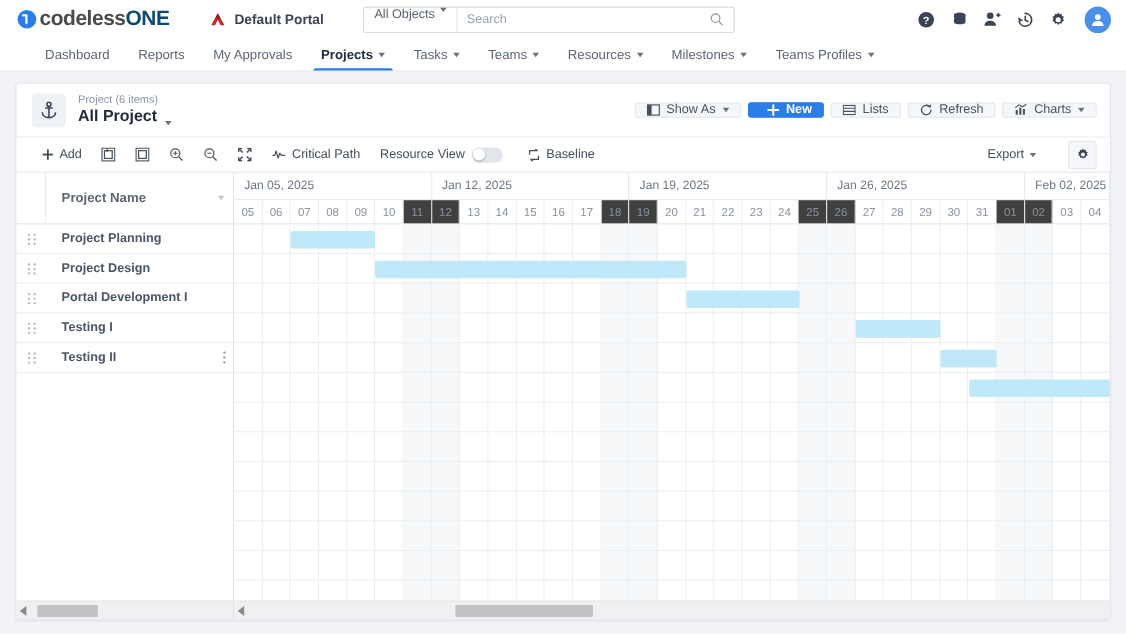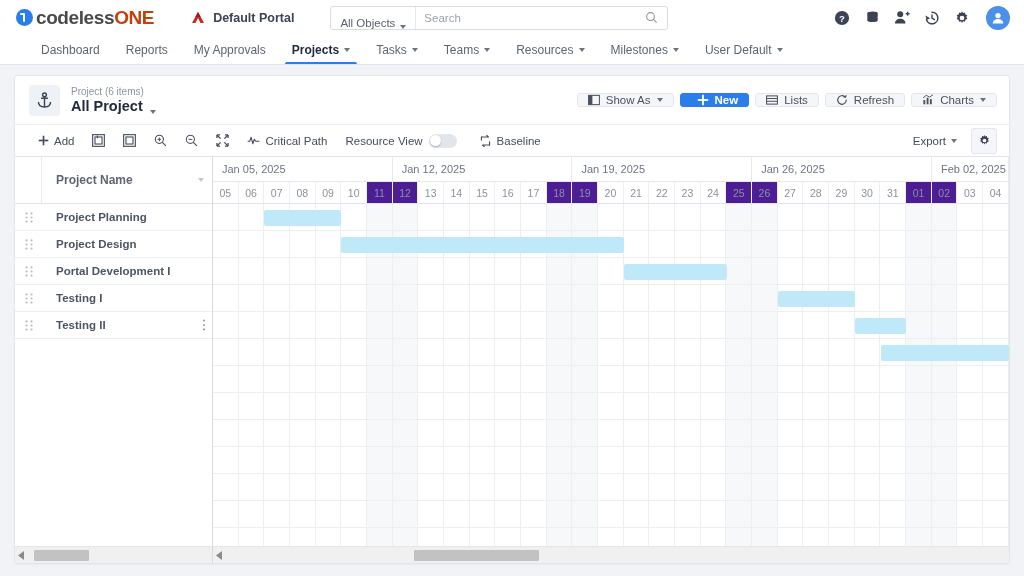--- a/index.html
+++ b/index.html
@@ -33,35 +33,35 @@
   .logo-mark::after {
     content: ""; position: absolute; left: 6.5px; top: 3.5px;
     width: 2.4px; height: 9px; background: #fff; border-radius: 1px;
   }
   .logo-mark::before {
     content: ""; position: absolute; left: 4px; top: 3.5px;
     width: 3.5px; height: 2.4px; background: #fff; border-radius: 1px;
   }
   .logo-text { font-size: 19px; letter-spacing: -0.4px; font-weight: 600; }
   .logo-text .a { color: #4a4a4a; }
-  .logo-text .b { color: #c2410c; }
+  .logo-text .b { color: #0c4a6e; }
 
   .portal { display: flex; align-items: center; gap: 7px; margin-left: 36px; }
   .portal-icon { width: 16px; height: 14px; }
   .portal-label { font-size: 12.5px; color: #3b4354; font-weight: 600; }
 
   .searchwrap {
     margin-left: 36px;
     display: flex; align-items: center;
     width: 338px; height: 24px;
     border: 1px solid #d8dce3; border-radius: 3px;
     background: #fff;
   }
   .objsel {
-    display: flex; align-items: flex-end; gap: 5px;
+    display: flex; align-items: flex-start; gap: 5px;
     padding: 0 9px; height: 100%;
     border-right: 1px solid #e3e6eb;
     font-size: 11.5px; color: #5b6craz;
     color: #59616f;
     white-space: nowrap;
   }
   .caret {
     width: 0; height: 0;
     border-left: 3.5px solid transparent;
     border-right: 3.5px solid transparent;
@@ -159,21 +159,21 @@
   .toggle {
     width: 28px; height: 14px; border-radius: 8px;
     background: #e2e5ea; position: relative; cursor: pointer;
     margin: 0 4px;
   }
   .toggle::after {
     content:""; position:absolute; left: 1.5px; top: 1.5px;
     width: 11px; height: 11px; border-radius: 50%;
     background: #fff; box-shadow: 0 1px 2px rgba(0,0,0,.25);
   }
-  .tbright { margin-left: auto; display: flex; align-items: center; gap: 5px; }
+  .tbright { margin-left: auto; display: flex; align-items: center; gap: 20px; }
   .gearbtn {
     width: 26px; height: 26px; background: #f4f6f9;
     border: 1px solid #e4e8ee; border-radius: 3px;
     display: flex; align-items: center; justify-content: center; cursor: pointer;
   }
 
   
   .gantt { flex: 1; display: flex; position: relative; overflow: hidden; }
   .leftpane {
     width: 198px; flex: 0 0 198px;
@@ -214,21 +214,21 @@
     display: flex; align-items: center;
     padding-left: 9px; font-size: 11px; color: #6c7embedded; color: #6c7584;
     border-right: 1px solid #e6e9ed; white-space: nowrap;
   }
   .dayrow { height: 22px; display: flex; border-bottom: 1px solid #e2e5ea; }
   .daycell {
     display: flex; align-items: center; justify-content: center;
     font-size: 10.5px; color: #8a919e;
     border-right: 1px solid #eceff2;
   }
-  .daycell.we { background: #4c1d95; }
+  .daycell.we { background: #404040; }
 
   .gridbody { flex: 1; position: relative; overflow: hidden; }
   .colbg { position: absolute; inset: 0; display: flex; }
   .colcell { border-right: 1px solid #eceff2; height: 100%; }
   .colcell.we { background: #f7f8f9; }
   .rowline {
     position: absolute; left: 0; right: 0;
     border-bottom: 1px solid #eceff2;
   }
   .bar {
@@ -358,21 +358,21 @@
       </div>
       <div class="navtab">
         <span>Resources</span>
         <span class="caret"></span>
       </div>
       <div class="navtab">
         <span>Milestones</span>
         <span class="caret"></span>
       </div>
       <div class="navtab">
-        <span>User Default</span>
+        <span>Teams Profiles</span>
         <span class="caret"></span>
       </div>
     </div>
 
   <div class="card">
 
     <div class="cardhead">
       <div class="anchorbox">
         <svg width="17" height="17" viewBox="0 0 18 18">
           <circle cx="9" cy="3" r="2" fill="none" stroke="#3b4354" stroke-width="1.5"></circle>

